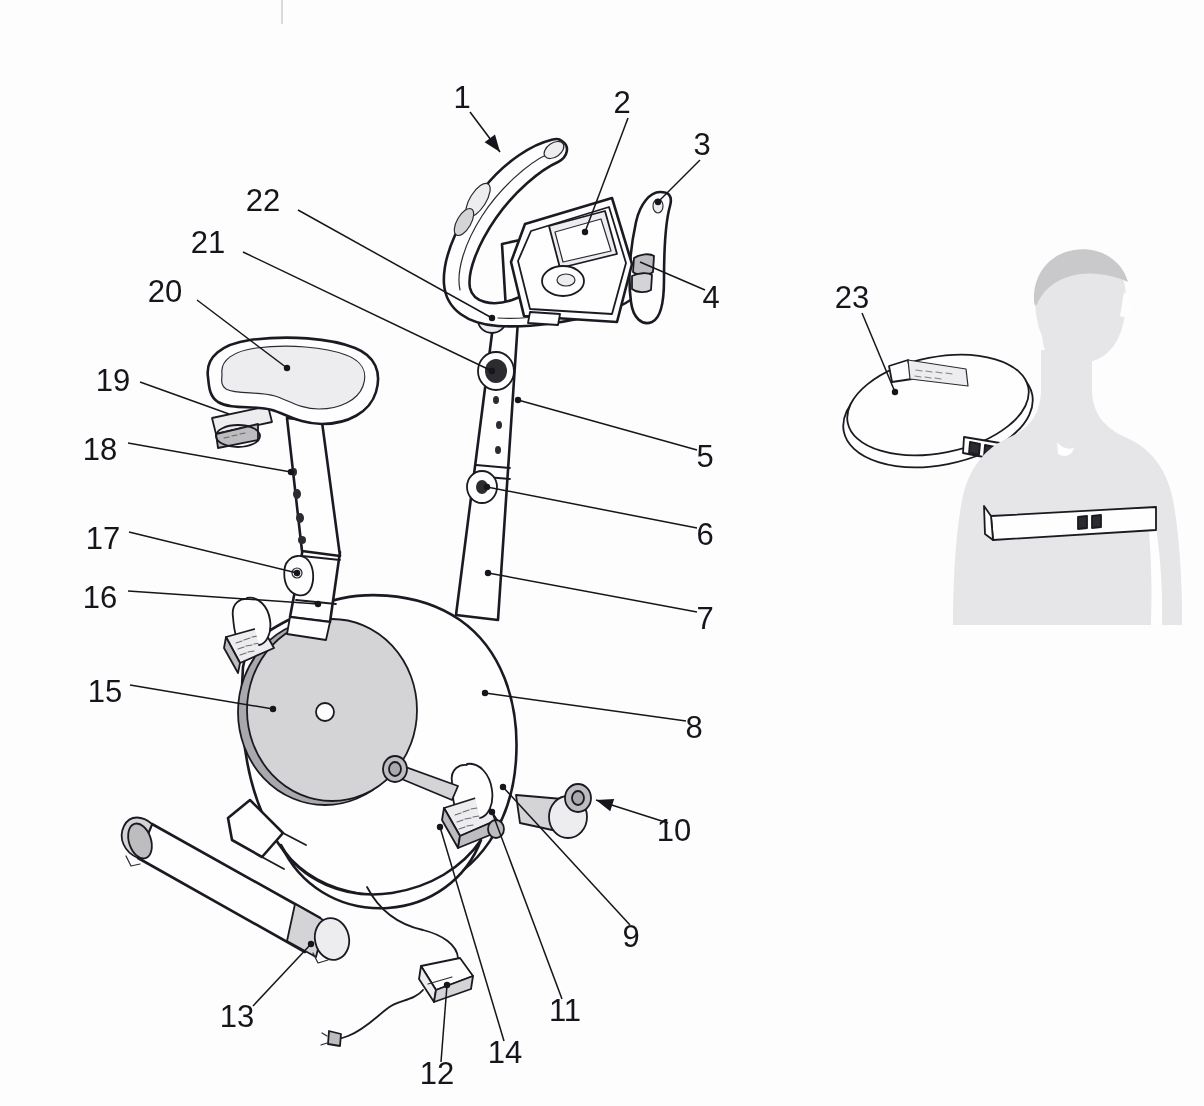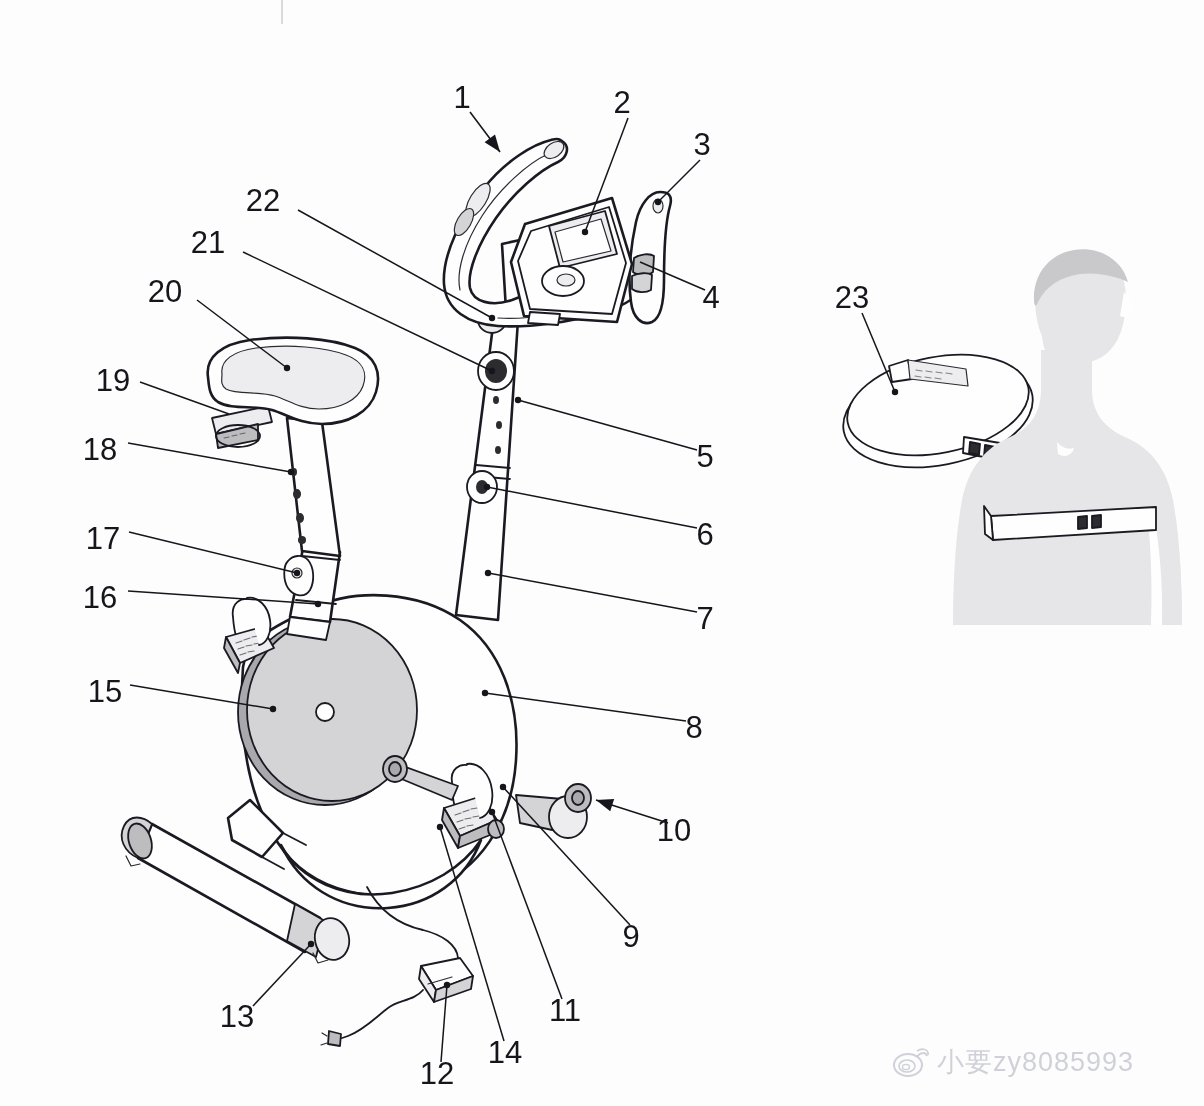--- a/index.html
+++ b/index.html
@@ -488,24 +488,14 @@
         </g>
         <g>
           <path d="M862,313 L895,392" class="leader"></path>
           <circle cx="895" cy="392" r="3.2" class="dot"></circle>
           <text x="852" y="300" class="callout-num" text-anchor="middle" dominant-baseline="middle">23</text>
         </g>
       </g>
 
   </svg>
 
-  <div id="watermark">
-    <svg width="36" height="32" viewBox="0 0 36 32">
-      <ellipse cx="15" cy="19" rx="14" ry="11" fill="none" stroke="#6a6a8a" stroke-width="2"></ellipse>
-      <ellipse cx="14" cy="20" rx="8" ry="6" fill="none" stroke="#6a6a8a" stroke-width="1.6"></ellipse>
-      <ellipse cx="13" cy="21" rx="3.5" ry="2.6" fill="none" stroke="#6a6a8a" stroke-width="1.4"></ellipse>
-      <path d="M24,11 C27,6 33,6 34,10" fill="none" stroke="#6a6a8a" stroke-width="2"></path>
-      <path d="M24,5 C30,1 36,4 35,9" fill="none" stroke="#6a6a8a" stroke-width="1.6"></path>
-    </svg>
-    <span class="wm-text">小要zy8085993</span>
-  </div>
 
 </div>
 
 </body></html>

